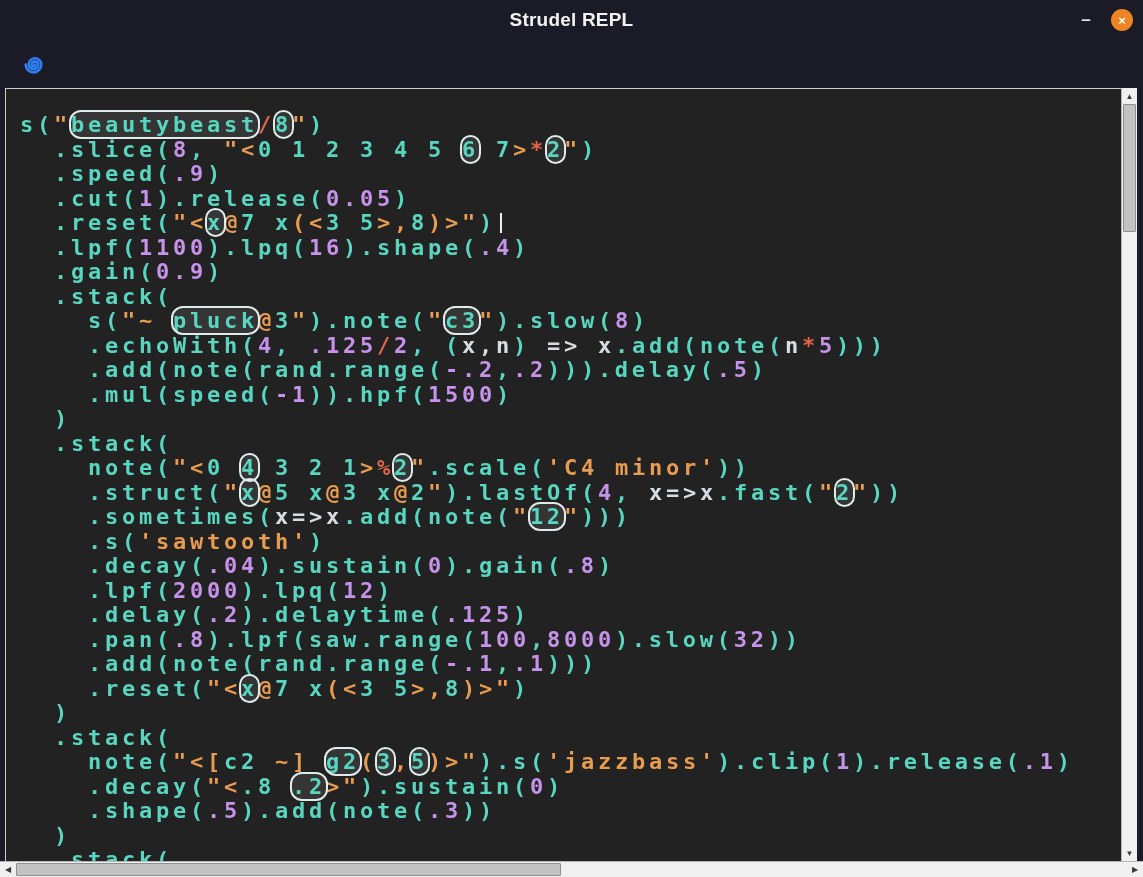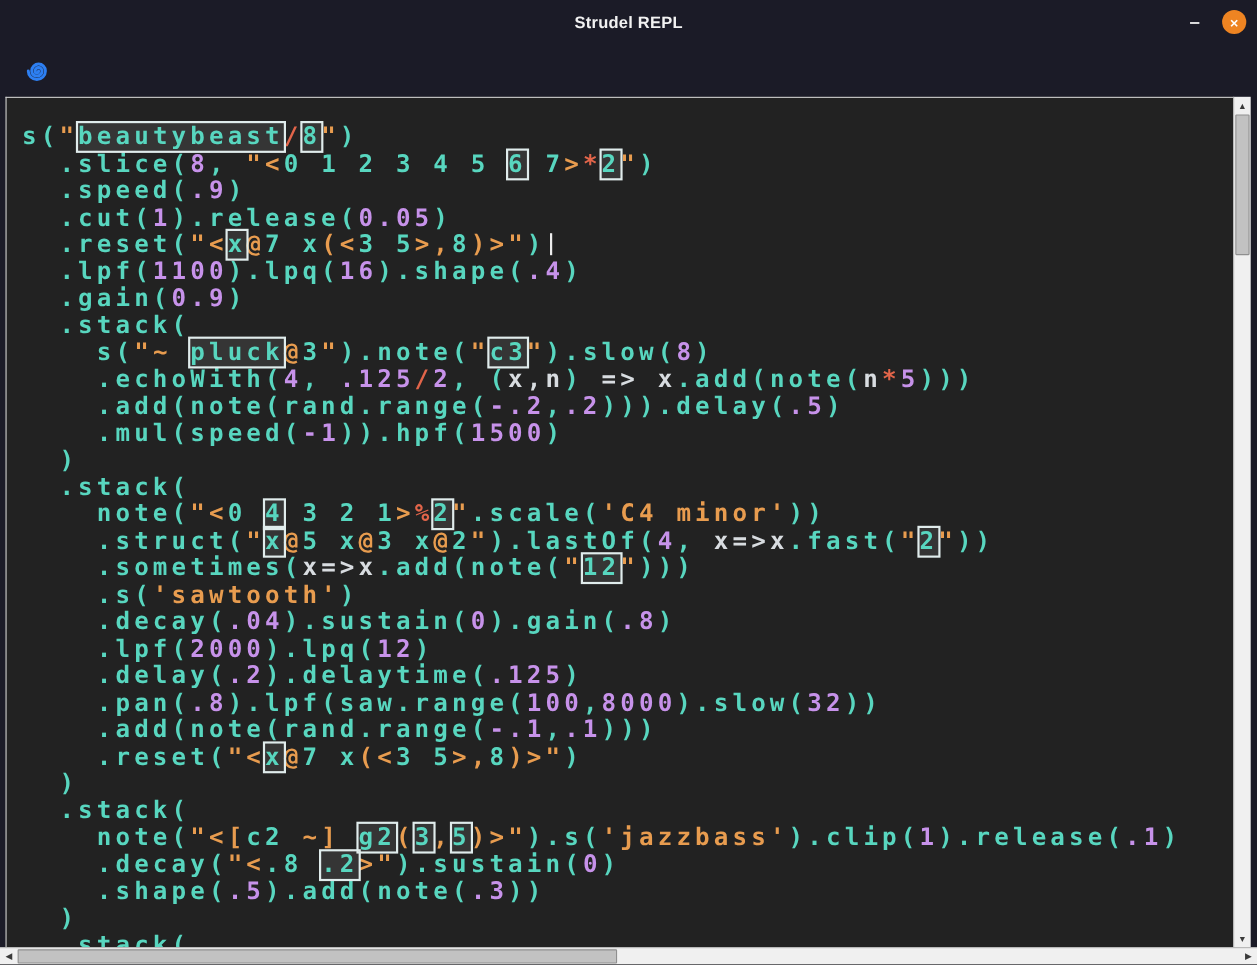--- a/index.html
+++ b/index.html
@@ -3,21 +3,21 @@
 <meta charset="utf-8">
 <style>
   * { margin:0; padding:0; box-sizing:border-box; }
   html,body { width:1143px; height:877px; overflow:hidden; background:#000; }
   .window { position:relative; width:1143px; height:877px; overflow:hidden;
             background:var(--frame-bg,#1b1b27); font-family:"Liberation Sans",sans-serif; }
 
   
   .titlebar { position:absolute; top:0; left:0; right:0; height:40px;
               display:flex; align-items:center; justify-content:center; }
-  .title { color:var(--title-fg,#f2f2f2); font-size:15px; font-weight:bold; letter-spacing:.2px; }
+  .title { color:var(--title-fg,#f2f2f2); font-size:19px; font-weight:bold; letter-spacing:.2px; }
   .win-controls { position:absolute; right:10px; top:0; height:40px; display:flex; align-items:center; gap:16px; }
   .min-btn { color:#e8e8e8; font-size:17px; font-weight:bold; width:18px; text-align:center; cursor:pointer; line-height:10px; }
   .close-btn { width:22px; height:22px; border-radius:50%; background:var(--close-bg,#ee8422);
                color:#fff; font-size:13px; font-weight:bold; display:flex; align-items:center;
                justify-content:center; cursor:pointer; }
 
   
   .logobar { position:absolute; top:40px; left:0; right:0; height:48px;
              display:flex; align-items:center; padding-left:20px; }
   .logo { display:block; }
@@ -30,21 +30,21 @@
   .code-area { padding:24px 0 0 14px;
                font-family:"DejaVu Sans Mono",monospace; font-weight:bold;
                font-size:22px; line-height:24.5px; letter-spacing:3.75px; white-space:pre; }
   .code-line { height:24.5px; }
   .tok-t { color:var(--code-teal,#58d6bf); }
   .tok-n { color:var(--code-purple,#c792ea); }
   .tok-q { color:var(--code-orange,#e89c4f); }
   .tok-o { color:var(--code-red,#e2654a); }
   .tok-w { color:var(--code-white,#d8dce0); }
   .hl { outline:2px solid var(--highlight-box,#e0ecec); outline-offset:0px;
-        background:rgba(255,255,255,.09); }
+        background:rgba(255,255,255,.09);border-radius:10px; }
   .caret { display:inline-block; width:2px; height:20px; background:#ededed;
            vertical-align:-3px; margin-left:4px; }
 
   
   .vscroll { position:absolute; top:88px; right:6px; width:16px; bottom:16px;
              background:var(--scroll-track,#f0f0f0); border-left:1px solid #b5b5b5; }
   .vscroll .btn { position:absolute; left:0; width:100%; height:14px; display:flex;
                   align-items:center; justify-content:center; font-size:8px; color:#3a3a3a; cursor:pointer; }
   .btn-up { top:1px; } .btn-down { bottom:1px; }
   .vthumb { position:absolute; left:1px; right:1px; top:16px; height:128px;

